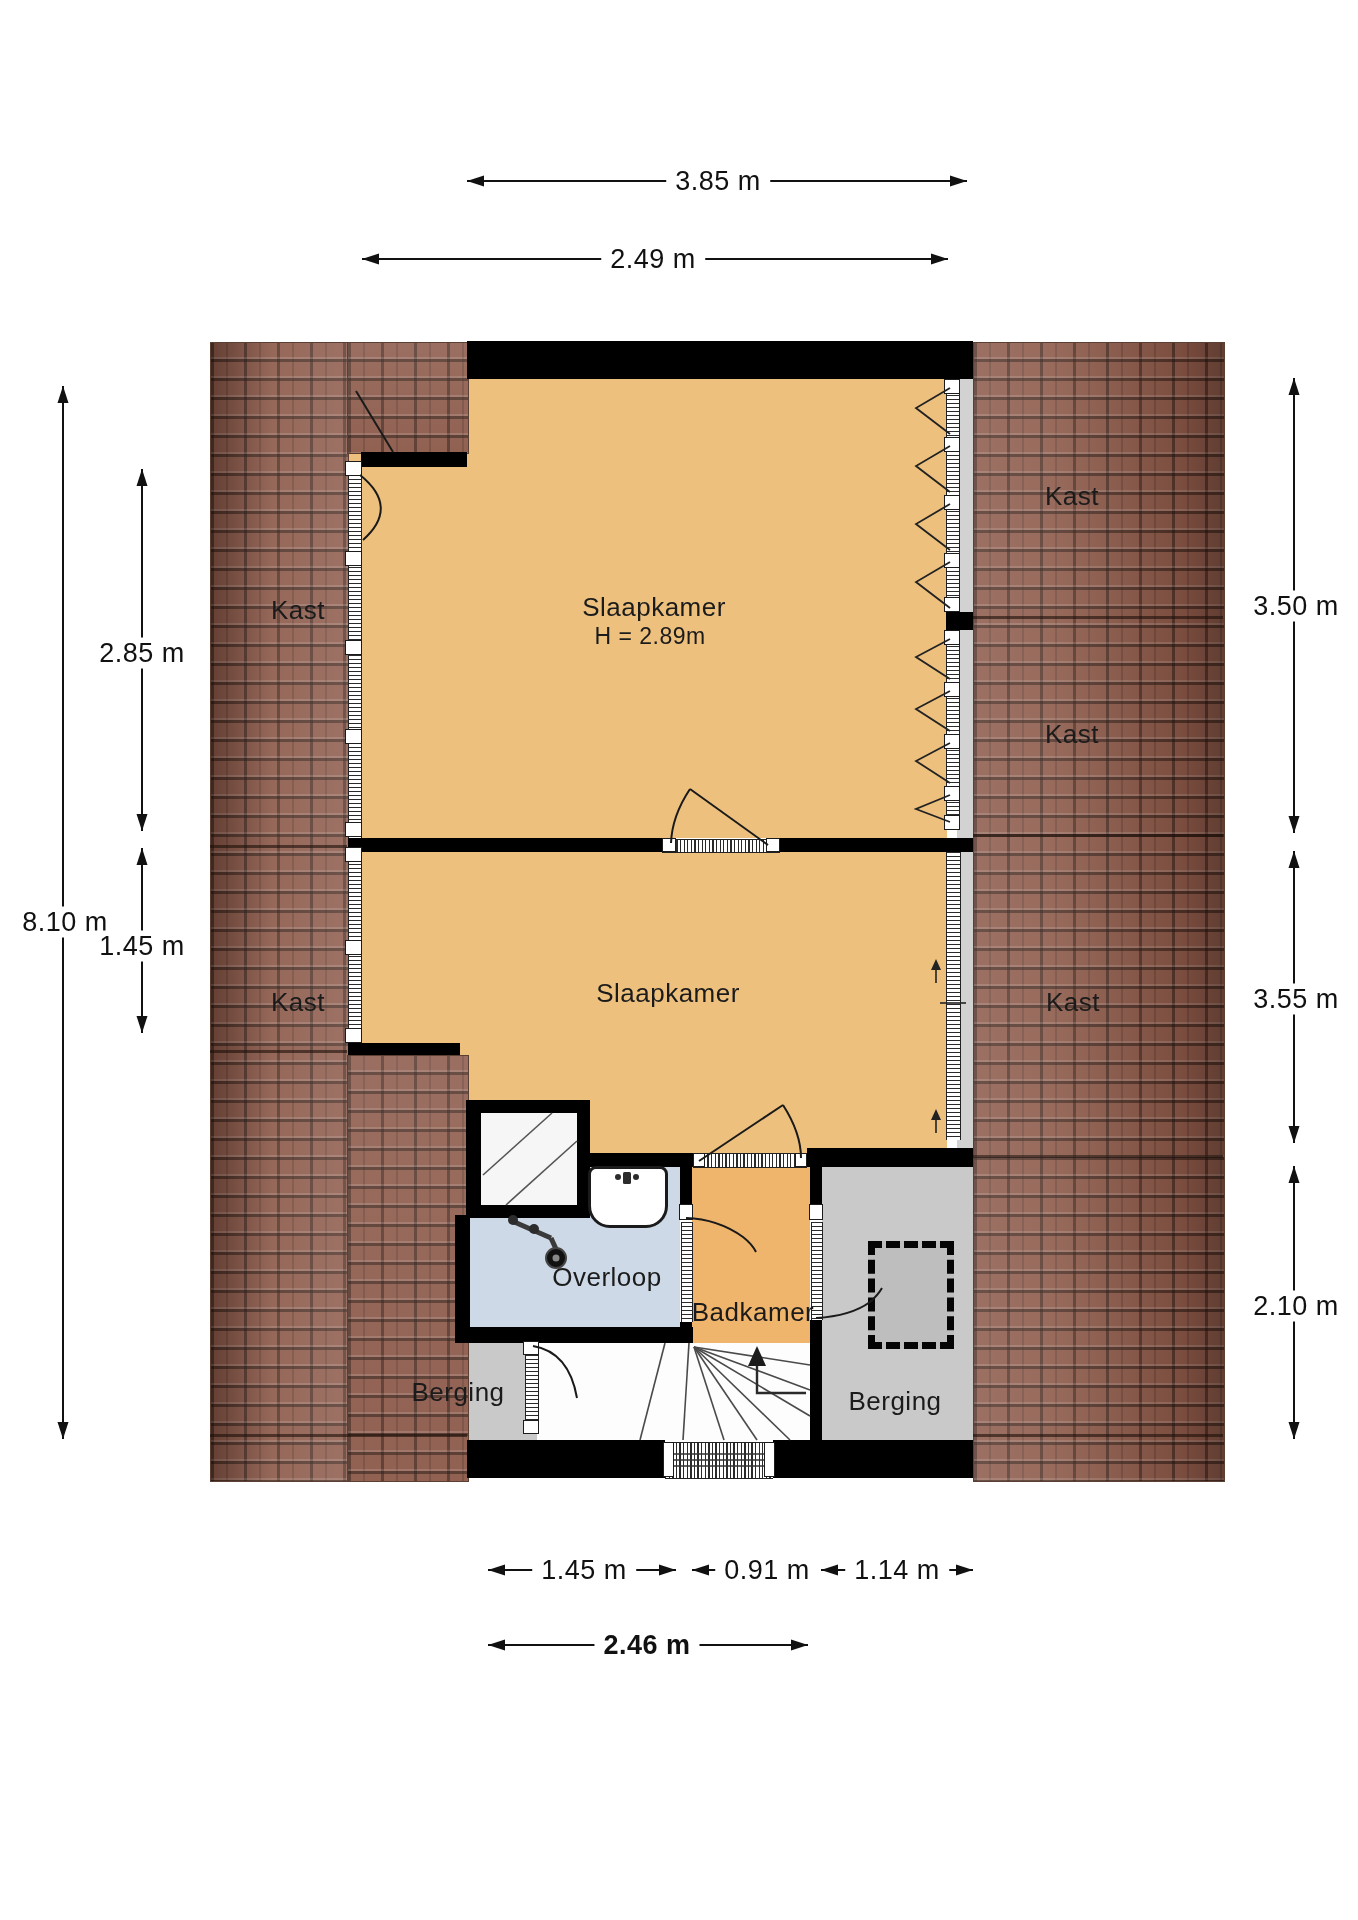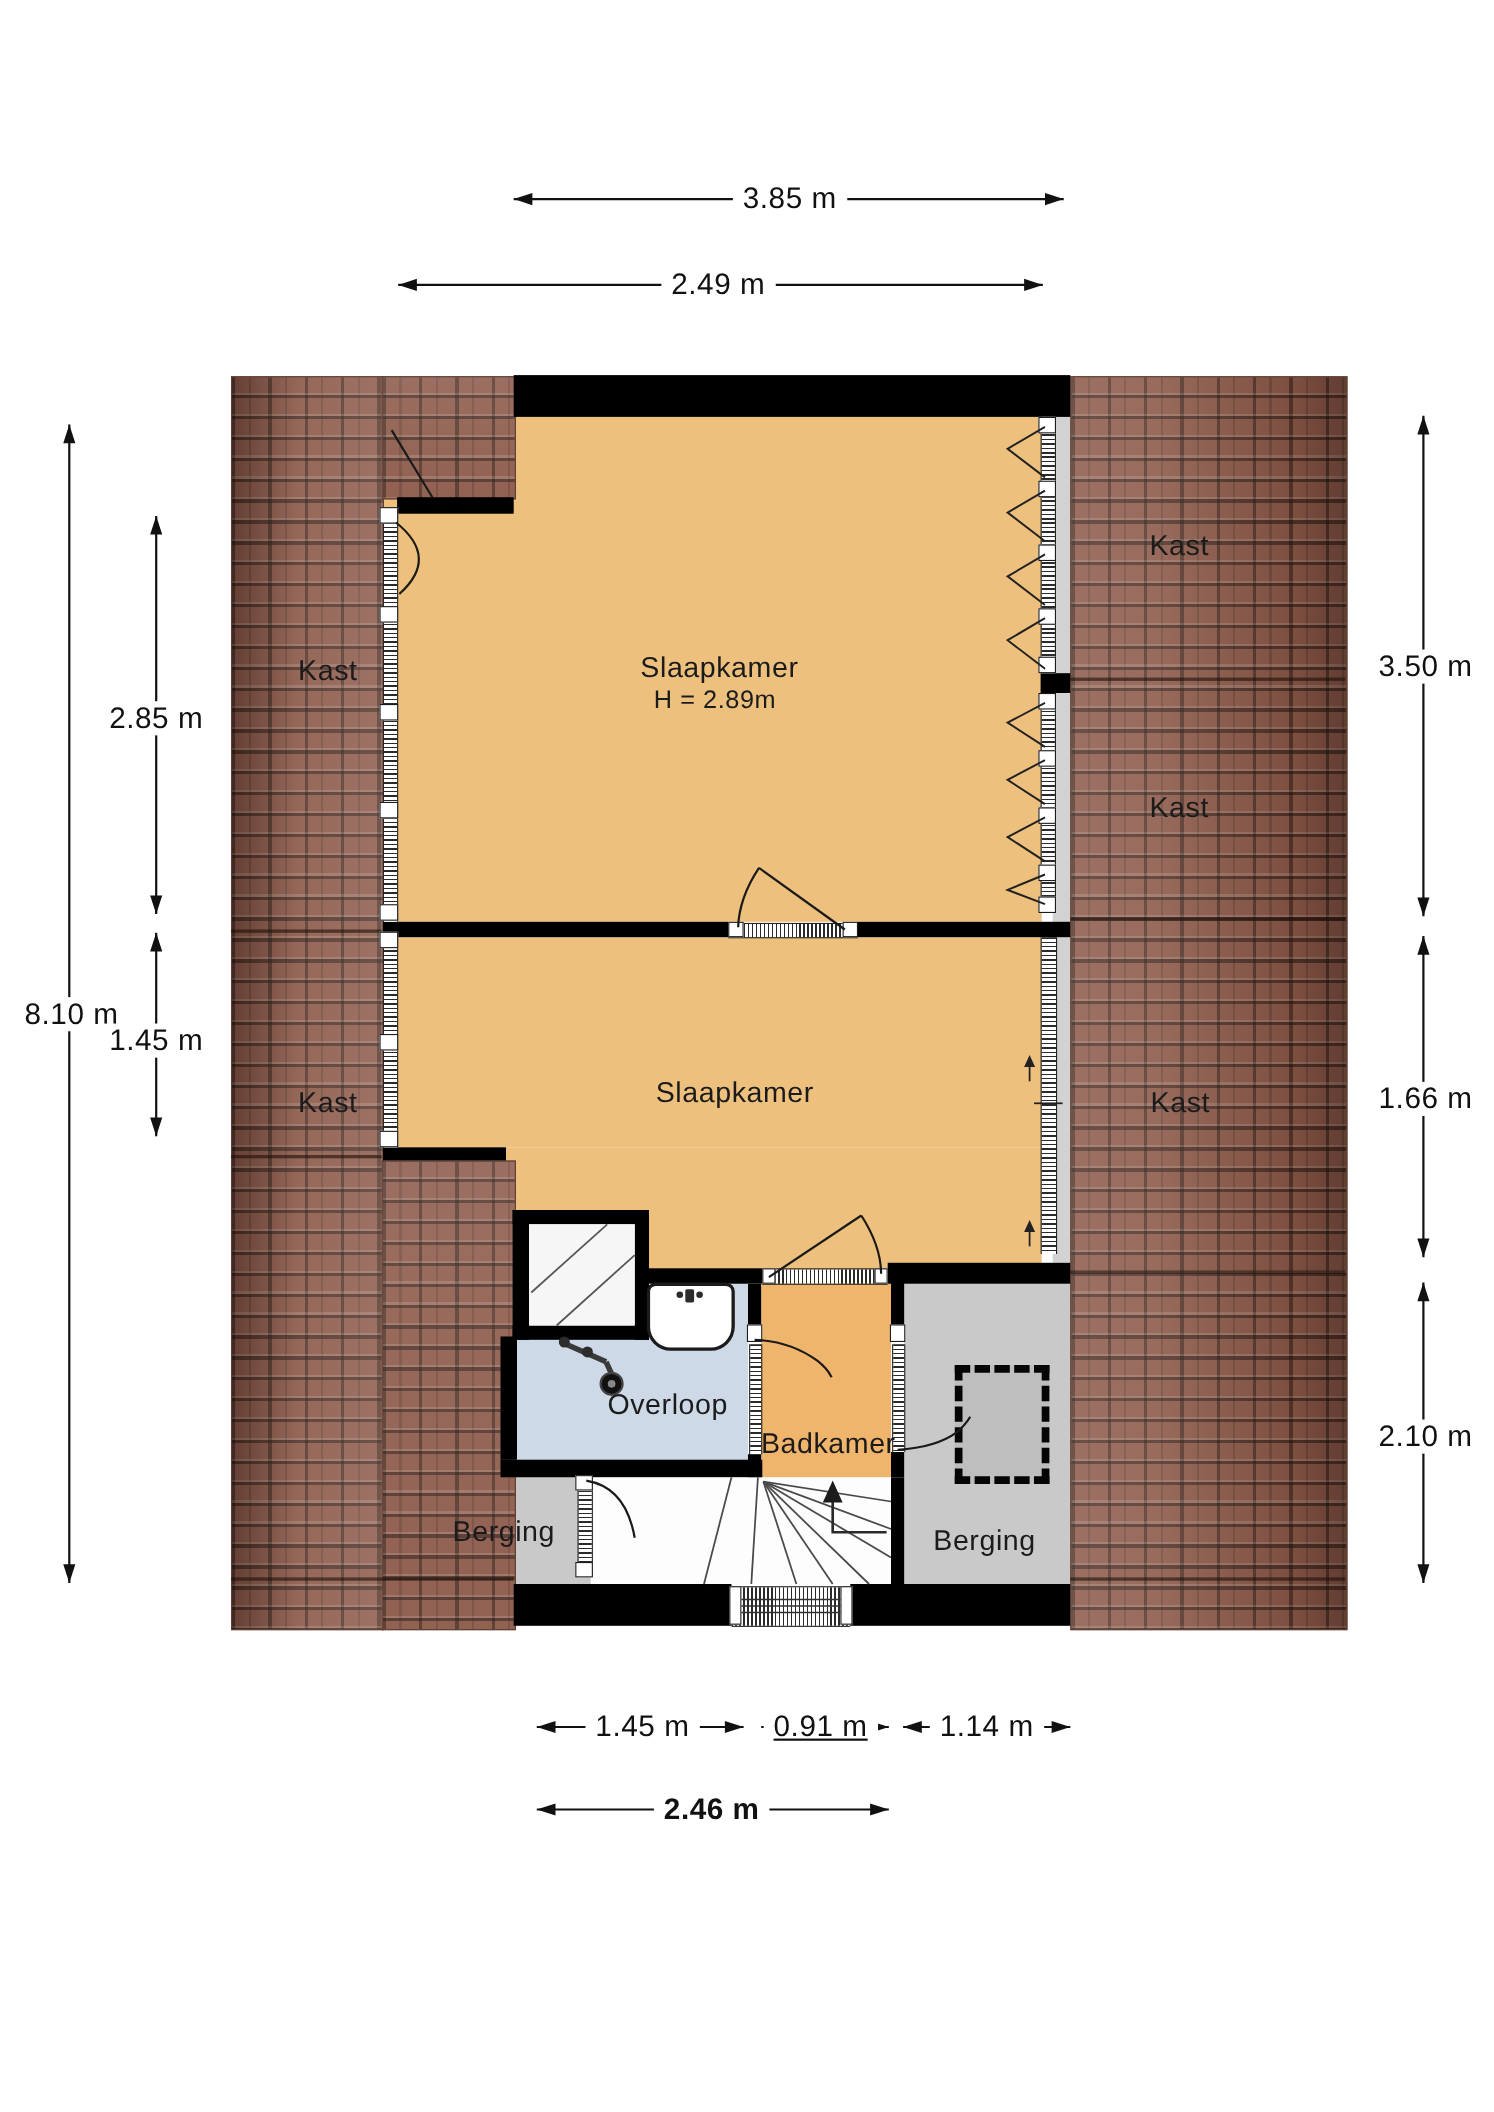--- a/index.html
+++ b/index.html
@@ -263,24 +263,24 @@
         <polygon points="808,1645 791,1639.5 791,1650.5"></polygon>
     </g>
   </svg>
 
   <div class="dimlbl" style="left:718px;top:181px;">3.85 m</div>
   <div class="dimlbl" style="left:653px;top:259px;">2.49 m</div>
   <div class="dimlbl" style="left:142px;top:653px;text-align:right;">2.85 m</div>
   <div class="dimlbl" style="left:65px;top:922px;">8.10 m</div>
   <div class="dimlbl" style="left:142px;top:946px;">1.45 m</div>
   <div class="dimlbl" style="left:1296px;top:606px;">3.50 m</div>
-  <div class="dimlbl" style="left:1296px;top:999px;">1.66 m</div>
+  <div class="dimlbl" style="left:1296px;top:999px;">3.55 m</div>
   <div class="dimlbl" style="left:1296px;top:1306px;">2.10 m</div>
   <div class="dimlbl" style="left:584px;top:1570px;">1.45 m</div>
-  <div class="dimlbl" style="left:746px;top:1570px;text-decoration:underline;">0.91 m</div>
+  <div class="dimlbl" style="left:767px;top:1570px;">0.91 m</div>
   <div class="dimlbl" style="left:897px;top:1570px;">1.14 m</div>
   <div class="dimlbl" style="left:647px;top:1645px;font-weight:bold;">2.46 m</div>
 
   <div class="lbl" style="left:654px;top:607px;">Slaapkamer</div>
   <div class="lbl lbl-small" style="left:650px;top:636px;text-align:right;">H = 2.89m</div>
   <div class="lbl" style="left:668px;top:993px;">Slaapkamer</div>
   <div class="lbl" style="left:607px;top:1277px;">Overloop</div>
   <div class="lbl" style="left:753px;top:1312px;">Badkamer</div>
   <div class="lbl" style="left:458px;top:1392px;">Berging</div>
   <div class="lbl" style="left:895px;top:1401px;">Berging</div>

